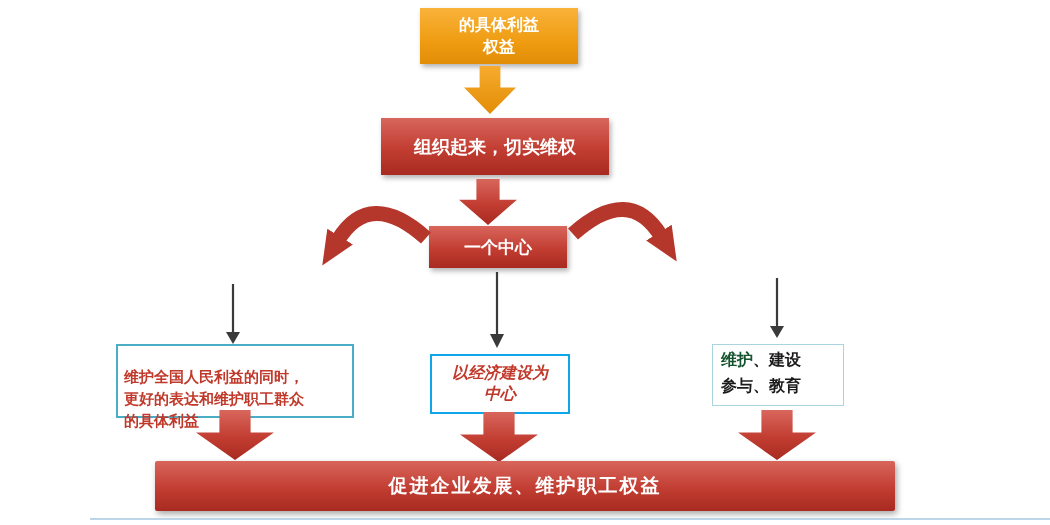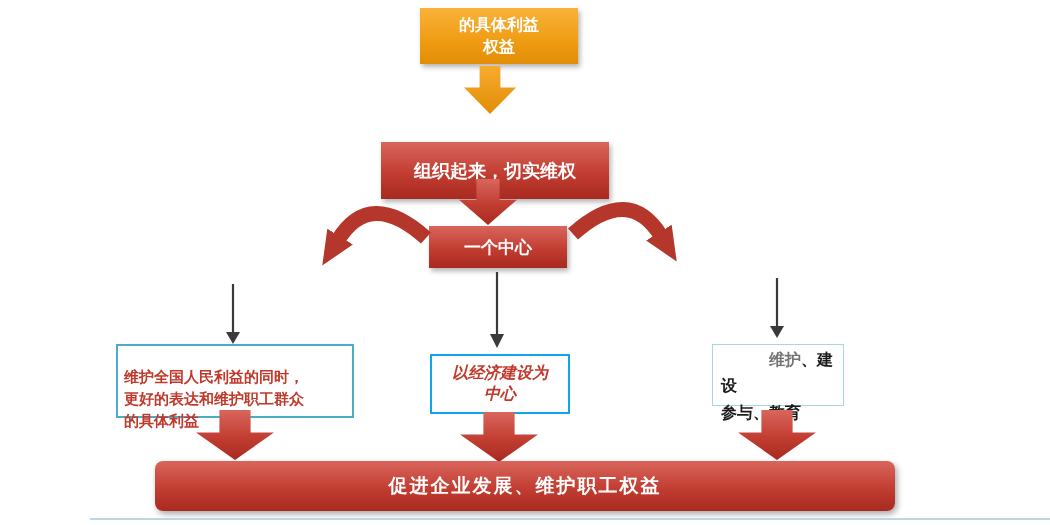--- a/index.html
+++ b/index.html
@@ -10,21 +10,21 @@
          text-align:center;white-space:pre-line;box-sizing:border-box;}
 
   .top-box{left:420px;top:8px;width:158px;height:56px;
            background:linear-gradient(180deg,#f9b23a 0%,#ef9c12 60%,#e28d06 100%);
            color:#fff;font-size:16px;font-weight:bold;line-height:1.35;
            box-shadow:2px 3px 5px rgba(0,0,0,.3);}
 
   .red-grad{background:linear-gradient(180deg,#d8665c 0%,#c23d32 55%,#a82a20 100%);}
 
   .organize-box{left:381px;top:118px;width:228px;height:57px;color:#fff;
-                font-size:18px;font-weight:bold;box-shadow:2px 3px 5px rgba(0,0,0,.3);margin-top:24px;}
+                font-size:18px;font-weight:bold;box-shadow:2px 3px 5px rgba(0,0,0,.3);}
 
   .center-box{left:429px;top:226px;width:138px;height:42px;color:#fff;
               font-size:17px;font-weight:bold;box-shadow:2px 3px 5px rgba(0,0,0,.3);}
 
   .ellipse{border-radius:50%;color:#fff;font-size:16px;font-weight:bold;
            background:linear-gradient(180deg,#63bcd4 0%,#3b92ad 60%,#2b7e97 100%);
            box-shadow:2px 3px 5px rgba(0,0,0,.3);}
   .ellipse-left{left:160px;top:202px;width:150px;height:76px;}
   .ellipse-right{left:703px;top:198px;width:150px;height:76px;}
 
@@ -46,24 +46,24 @@
 
   .note{position:absolute;background:#fff;box-sizing:border-box;white-space:pre-line;}
   .note-left{left:116px;top:344px;width:238px;height:74px;border:2px solid #4bacc6;
              color:#c0392b;font-size:15px;line-height:1.45;padding:20px 6px;font-weight:bold;}
   .note-center{left:430px;top:354px;width:140px;height:60px;border:2px solid #0ea5e9;
                color:#c0392b;font-size:16px;font-weight:bold;display:flex;
                align-items:center;justify-content:center;text-align:center;font-style:italic;}
   .note-right{left:712px;top:344px;width:132px;height:62px;border:1px solid #aad4e0;
               font-size:16px;font-weight:bold;color:#1a1a1a;line-height:1.65;
               padding:2px 8px;}
-  .note-right .red-word{color:#737373;margin-left:48px;}
+  .note-right .red-word{color:#14532d;}
 
   .bottom-bar{left:155px;top:461px;width:740px;height:50px;color:#fff;
-              font-size:19px;font-weight:bold;letter-spacing:2px;border-radius:8px;
+              font-size:19px;font-weight:bold;letter-spacing:2px;border-radius:2px;
               box-shadow:2px 3px 6px rgba(0,0,0,.35);}
 
   .bottom-line{position:absolute;left:90px;top:518px;width:960px;height:2px;
                background:#bcd6e8;}
 </style>
 </head>
 <body>
 
 <div class="canvas">
 

